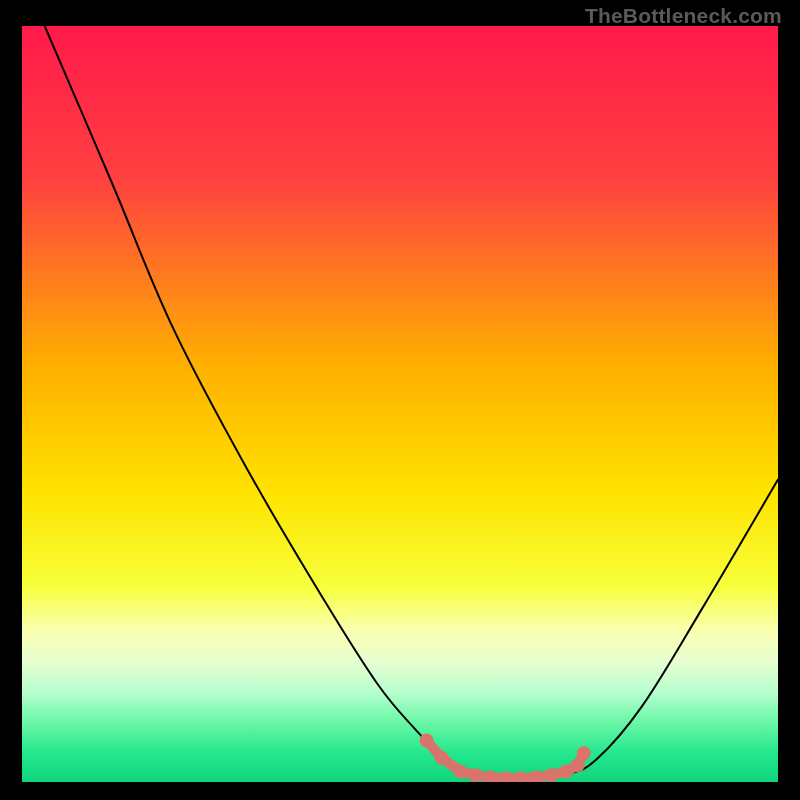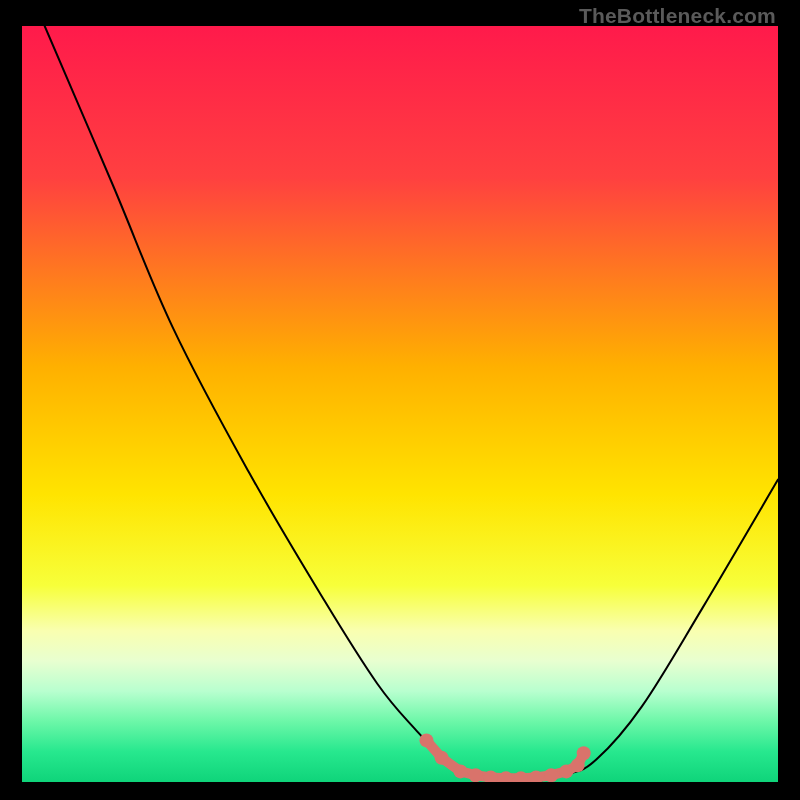--- a/index.html
+++ b/index.html
@@ -6,21 +6,21 @@
   html, body { width: 800px; height: 800px; overflow: hidden; background: #000; }
   .frame {
     position: relative;
     width: 800px;
     height: 800px;
     background: #000;
   }
   .watermark {
     position: absolute;
     top: 4px;
-    right: 24px;
+    right: 18px;
     font-family: Arial, Helvetica, sans-serif;
     font-size: 21px;
     font-weight: 600;
     color: #5a5a5a;
     letter-spacing: 0.2px;
     z-index: 10;
   }
   .plot {
     position: absolute;
     left: 22px;

